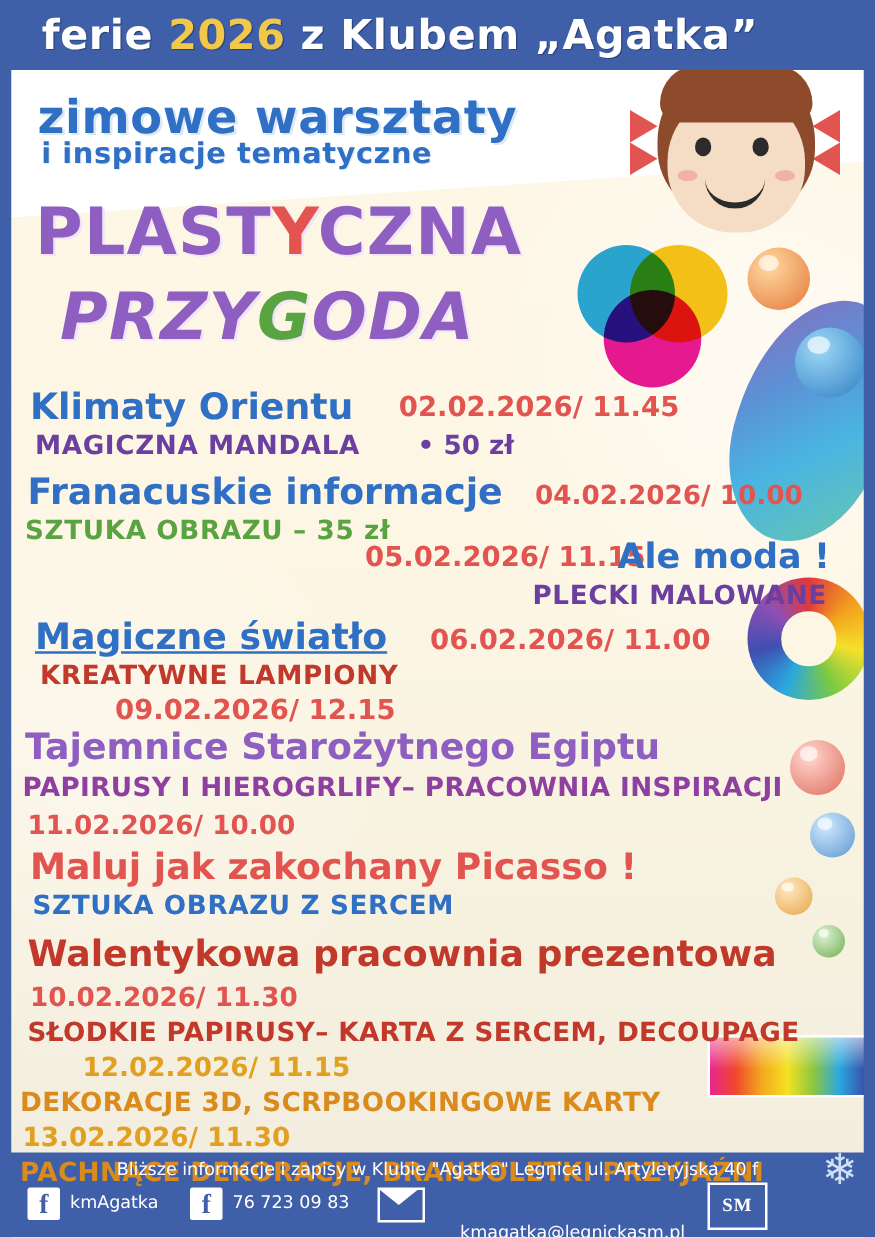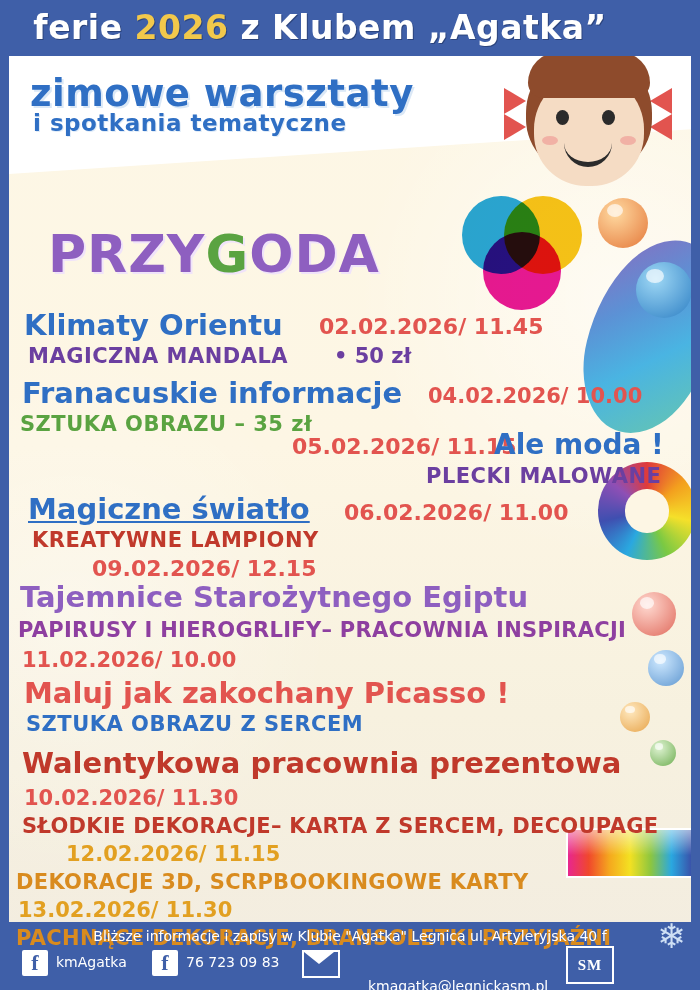--- a/index.html
+++ b/index.html
@@ -67,20 +67,21 @@
     font-weight:bold; font-size:52px; letter-spacing:1px;
     color:#8e5fc0;
     text-shadow:2px 2px 0 #f0e3fa;
   }
   .main-title-1 .b { color:#e2544f; }
   .main-title-2 {
     position:absolute; left:48px; top:224px; width:560px;
     font-weight:bold; font-size:52px; letter-spacing:1px;
     color:#8e5fc0;
     text-shadow:2px 2px 0 #f0e3fa;
+    font-style:italic;
   }
   .main-title-2 .g { color:#5aa341; }
 
   
   .girl { position:absolute; left:498px; top:44px; width:190px; height:185px; }
   .girl .hair-back {
     position:absolute; left:28px; top:6px; width:126px; height:124px;
     background:#8e4b2c; border-radius:63px 63px 55px 55px;
   }
   .girl .face {
@@ -318,22 +319,25 @@
   <div class="frame-right"></div>
   <div class="frame-bottom"></div>
 
   <div class="header-title">
     <span>ferie</span>
     <span class="yellow">2026</span>
     <span>z Klubem „Agatka”</span>
   </div>
 
   <div class="subtitle-1">zimowe warsztaty</div>
-  <div class="subtitle-2">i spotkania tematyczne</div>
-
+  <div class="subtitle-2">i inspiracje tematyczne</div>
+
+  <div class="main-title-1">
+    <span>PLAST</span><span class="b">Y</span><span>CZNA</span>
+  </div>
   <div class="main-title-2">
     <span>PRZY</span><span class="g">G</span><span>ODA</span>
   </div>
 
   <div class="program">
 
     <div class="l1a">Klimaty Orientu</div>
     <div class="l1b">02.02.2026/ 11.45</div>
     <div class="l1c">MAGICZNA MANDALA</div>
     <div class="l1d">•  50 zł</div>
@@ -353,21 +357,21 @@
     <div class="l5a">09.02.2026/ 12.15</div>
     <div class="l5b">Tajemnice Starożytnego Egiptu</div>
     <div class="l5c">PAPIRUSY I HIEROGRLIFY– PRACOWNIA INSPIRACJI</div>
 
     <div class="l6a">11.02.2026/ 10.00</div>
     <div class="l6b">Maluj jak zakochany Picasso !</div>
     <div class="l6c">SZTUKA OBRAZU Z SERCEM</div>
 
     <div class="l7a">Walentykowa pracownia prezentowa</div>
     <div class="l7b">10.02.2026/ 11.30</div>
-    <div class="l7c">SŁODKIE DEKORACJE– KARTA Z SERCEM, DECOUPAGE</div>
+    <div class="l7c">SŁODKIE PAPIRUSY– KARTA Z SERCEM, DECOUPAGE</div>
 
     <div class="l8a">12.02.2026/ 11.15</div>
     <div class="l8b">DEKORACJE 3D, SCRPBOOKINGOWE KARTY</div>
 
     <div class="l9a">13.02.2026/ 11.30</div>
     <div class="l9b">PACHNĄCE DEKORACJE, BRANSOLETKI PRZYJAŹNI</div>
   </div>
 
   <div class="footer-info">Bliższe informacje i zapisy w Klubie "Agatka" Legnica ul. Artyleryjska 40 f</div>
 

